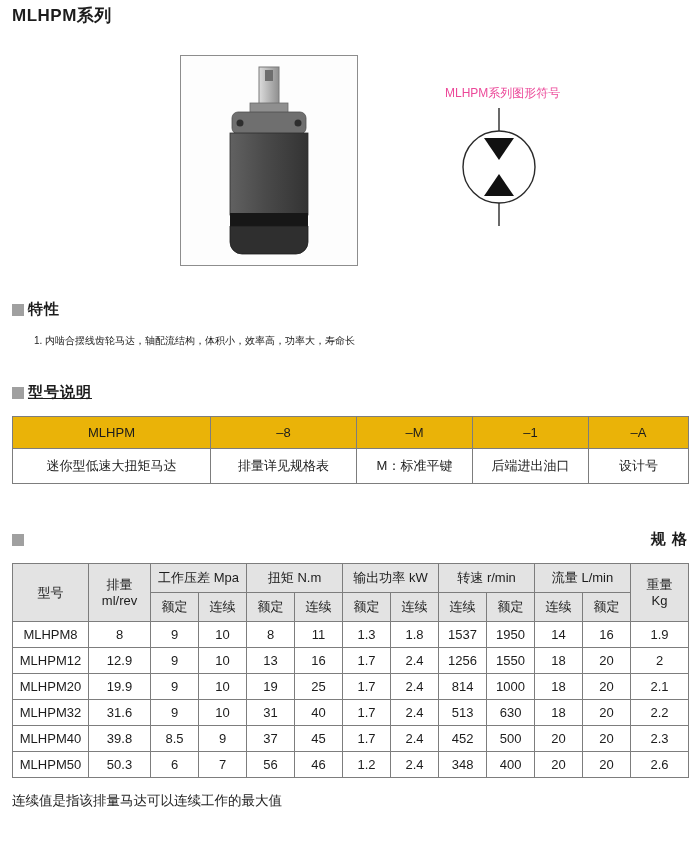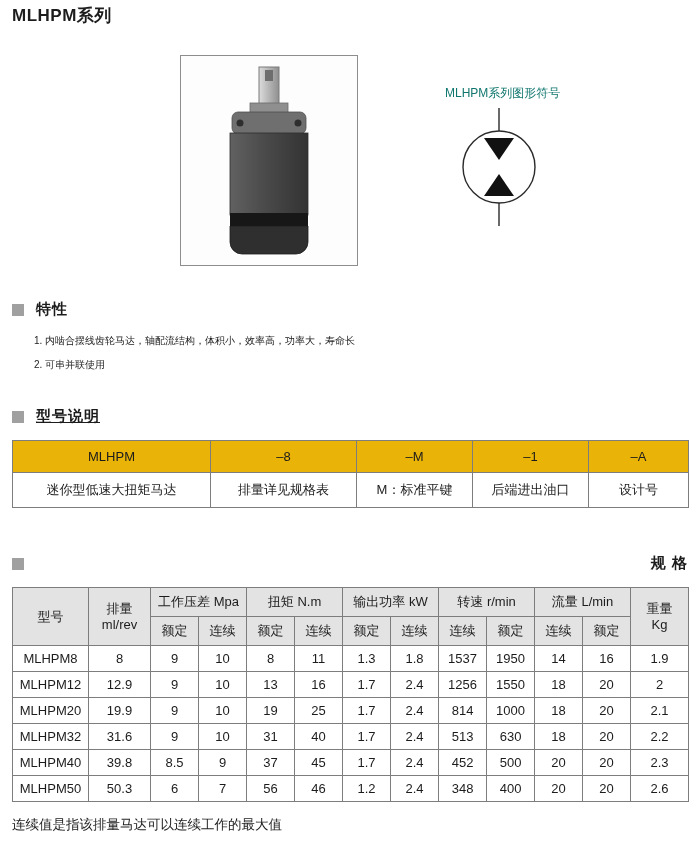--- a/index.html
+++ b/index.html
@@ -15,24 +15,24 @@
   .title { font-size:17px; font-weight:bold; letter-spacing:0.5px; margin:0; }
 
   .hero { position:relative; height:213px; margin-top:28px; }
   .img-box {
     position:absolute; left:168px; top:0;
     width:178px; height:211px;
     border:1px solid #8d8d8d; background:#fdfdfd;
     display:flex; align-items:center; justify-content:center;
   }
   .symbol-wrap { position:absolute; left:425px; top:30px; width:150px; }
-  .symbol-label { font-size:12px; color:#0f766e; padding-left:8px; margin-bottom:6px; }
+  .symbol-label { font-size:12px; color:#ec4899; padding-left:8px; margin-bottom:6px; }
 
   .section-head {
-    display:flex; align-items:center; gap:12px;
+    display:flex; align-items:center; gap:4px;
     font-size:15px; font-weight:bold; letter-spacing:1px;
   }
   .section-head.h-features { margin-top:32px; }
   .section-head.h-model    { margin-top:30px;text-decoration:underline; }
   .section-head.h-spec     { margin-top:46px;justify-content:space-between; }
   .sq { width:12px; height:12px; background:#a0a0a0; flex:0 0 auto; }
 
   .features { margin:10px 0 0 22px; font-size:10px; line-height:24px; }
 
   table { border-collapse:collapse; table-layout:fixed; width:676px; margin-top:14px; }
@@ -92,21 +92,20 @@
       </svg>
     </div>
   </div>
 
   <div class="section-head h-features">
     <span class="sq"></span>
     <span>特性</span>
   </div>
   <div class="features" id="features-list">
       <div>1.  内啮合摆线齿轮马达，轴配流结构，体积小，效率高，功率大，寿命长</div>
-      <div>2.  可串并联使用</div>
     </div>
 
   <div class="section-head h-model">
     <span class="sq"></span>
     <span>型号说明</span>
   </div>
 
   <table class="model-table">
     <colgroup>
       <col style="width:198px">

